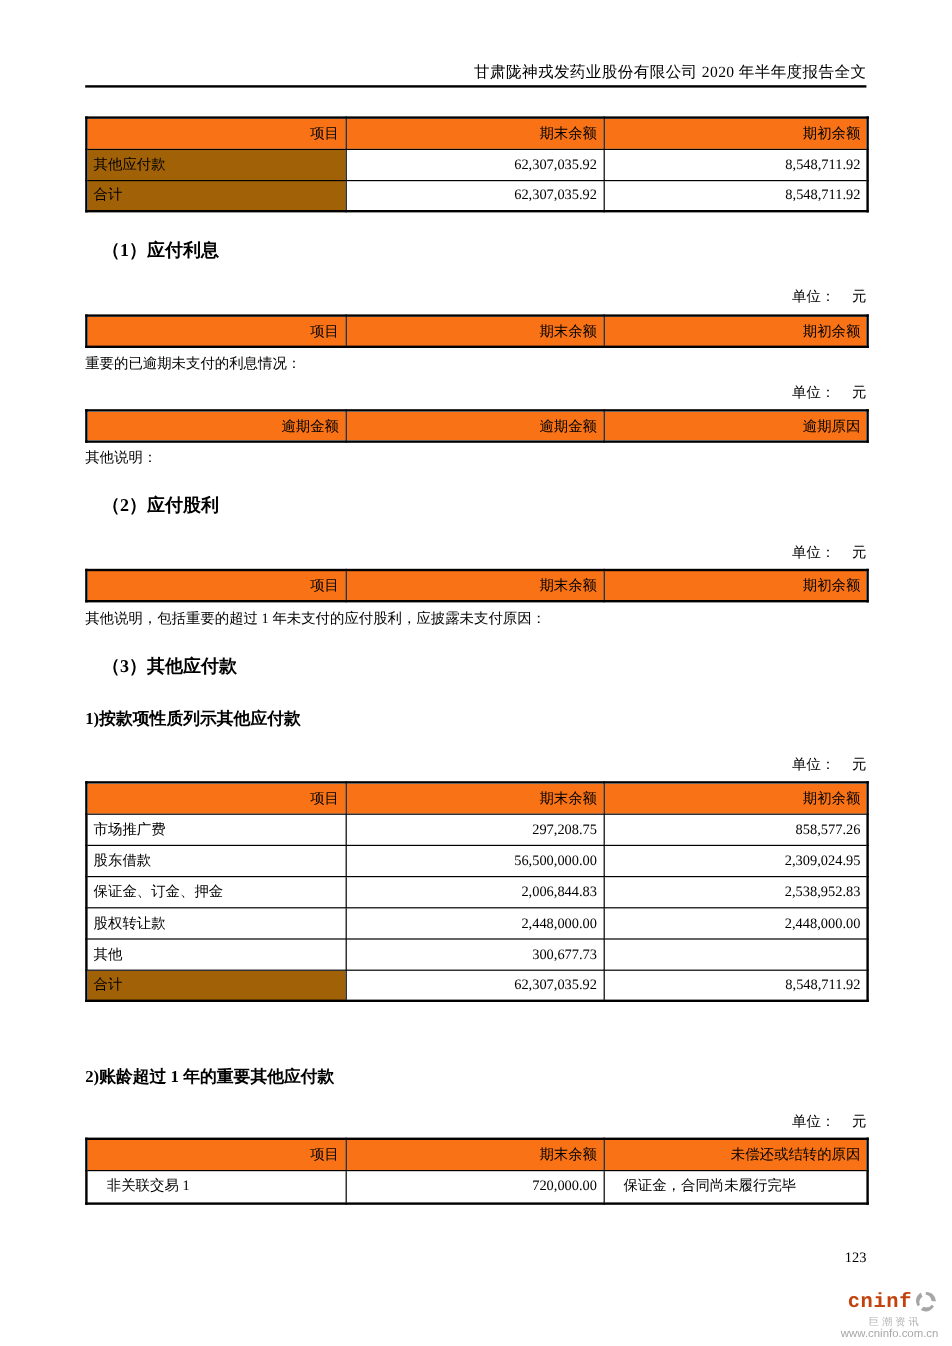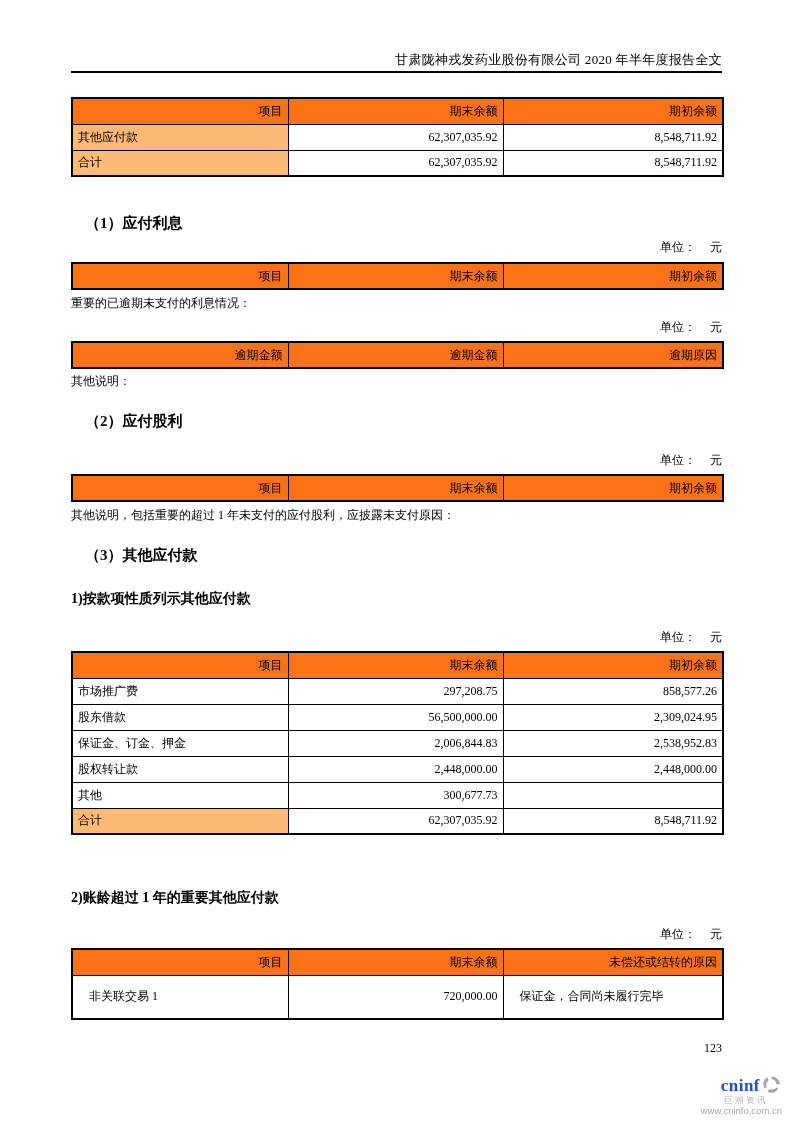--- a/index.html
+++ b/index.html
@@ -48,22 +48,22 @@
     overflow: hidden;
     white-space: nowrap;
   }
   .fin-table th {
     background: #f97316;
     text-align: right;
   }
   .fin-table td.cell-label { text-align: left; }
   .fin-table td.cell-num { text-align: right; }
   .fin-table td.cell-text { text-align: left; }
-  .fin-table td.grey { background: #fdba74; }
-  .fin-table tr.tall td { height: 44px; padding-left: 16px; }
+  .fin-table td.grey { background: #a16207; }
+  .fin-table tr.tall td { height: 28px; padding-left: 16px; }
 
   
   .section-title {
     position: absolute;
     left: 85px;
     font-size: 15px;
     font-weight: bold;
     white-space: nowrap;
   }
   .sub-title {
@@ -103,24 +103,24 @@
     text-align: right;
     line-height: 1.1;
   }
   .logo-row {
     display: flex;
     align-items: center;
     justify-content: flex-end;
     gap: 1px;
   }
   .logo-text {
-    font-family: Liberation Serif, serif;
+    font-family: Liberation Mono, monospace;
     font-weight: bold;
     font-size: 17px;
-    color: #1d4ed8;
+    color: #c2410c;
     letter-spacing: 0.5px;
     text-align: right;
   }
   .logo-sub {
     font-family: "Liberation Sans", sans-serif;
     font-size: 8.5px;
     color: #b3b3b3;
     letter-spacing: 2.5px;
     margin-top: -3px;
     margin-right: 14px;
@@ -158,21 +158,21 @@
       <td class="cell-num">8,548,711.92</td>
     </tr>
     <tr>
       <td class="cell-label grey">合计</td>
       <td class="cell-num">62,307,035.92</td>
       <td class="cell-num">8,548,711.92</td>
     </tr>
   </tbody>
     </table>
 
-  <div class="section-title" style="top:214px;">（1）应付利息</div>
+  <div class="section-title" style="top:199px;">（1）应付利息</div>
 
   <div class="unit-line" style="top:239px;">
     <span>单位：</span><span class="unit-value">元</span>
   </div>
 
   <table class="fin-table" style="top:262px;">
     <colgroup>
         <col style="width:216px">
         <col style="width:215px">
         <col style="width:220px">

